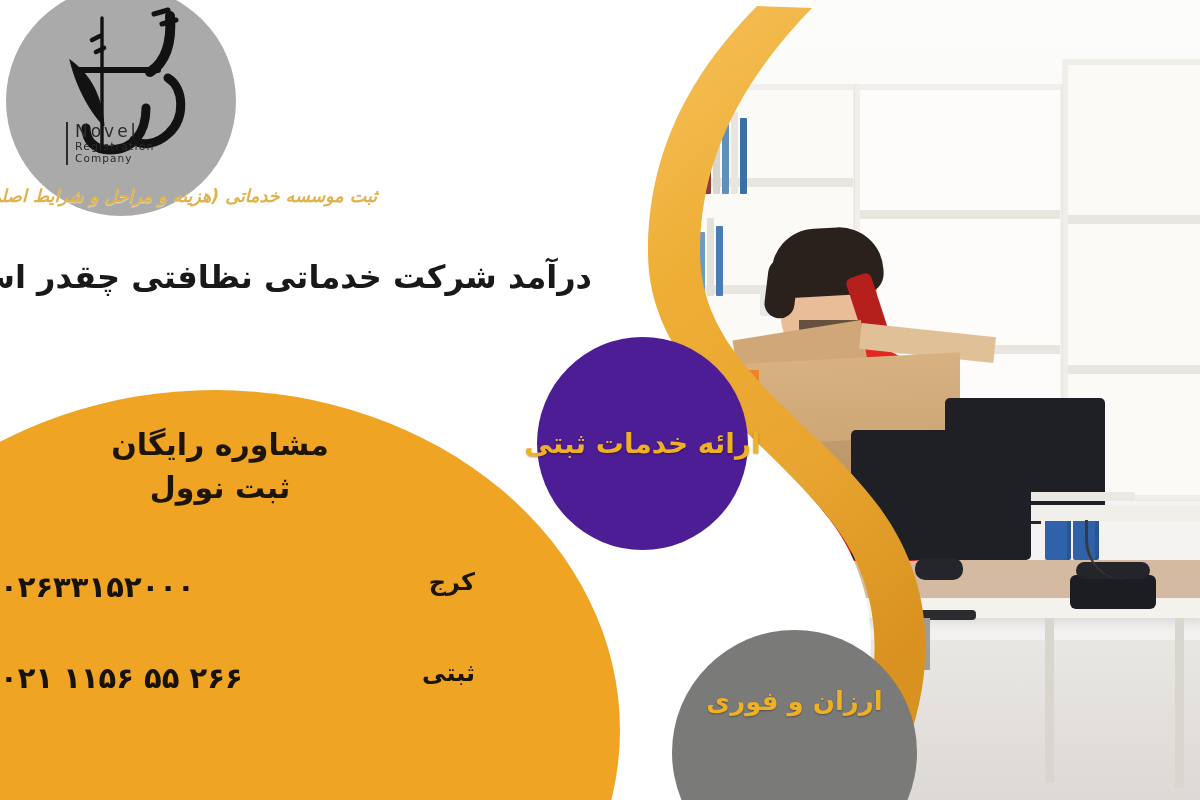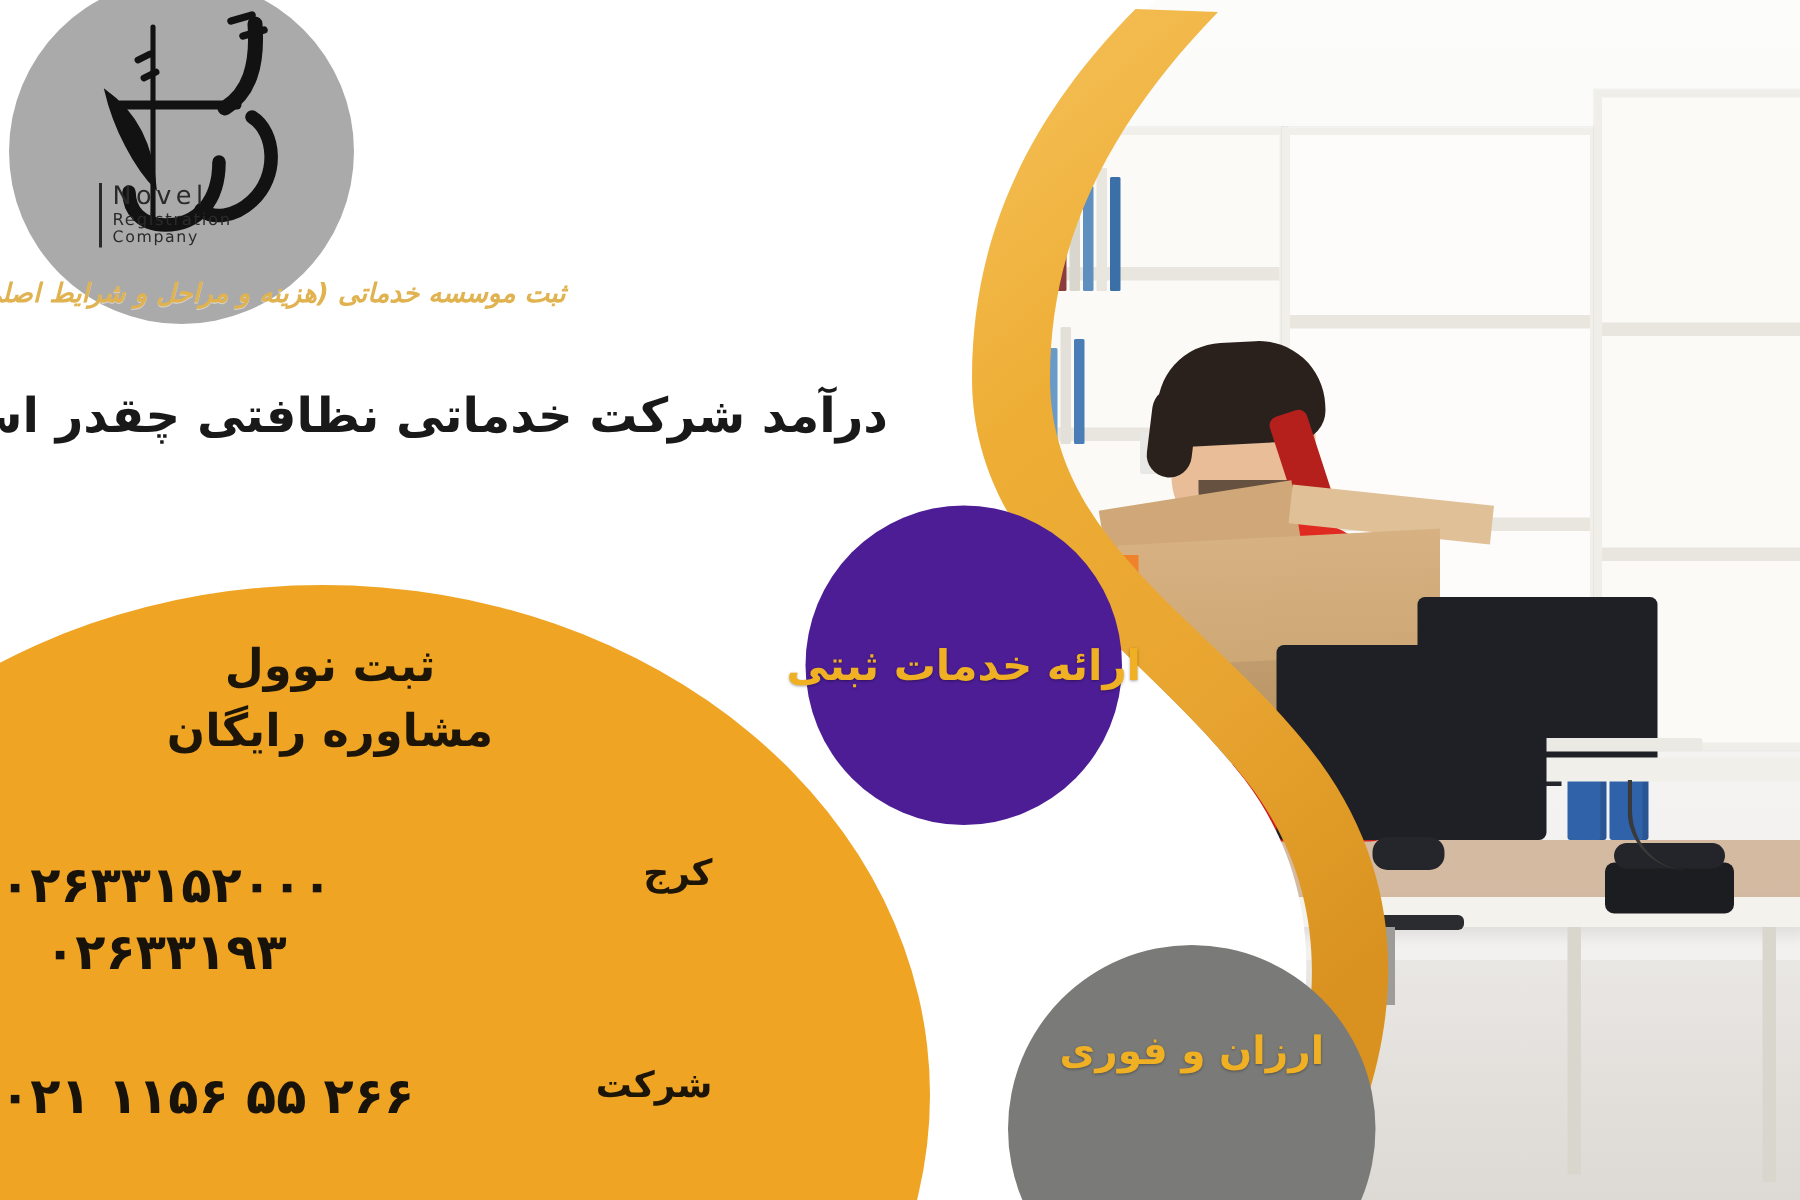--- a/index.html
+++ b/index.html
@@ -162,21 +162,21 @@
     font-size:30px;font-weight:700;line-height:1.42;
   }
   .contacts{position:absolute;left:0px;top:568px;width:500px;direction:rtl;}
   .crow{position:relative;height:auto;margin-bottom:6px;}
   .city{
     position:absolute;right:25px;top:0;
     font-size:24px;font-weight:600;color:#1d1608;
   }
   .nums{margin-right:0;padding-right:120px;text-align:left;}
   .num{
-    font-size:33px;font-weight:600;color:#17120a;
+    font-size:29px;font-weight:600;color:#17120a;
     letter-spacing:2px;direction:ltr;unicode-bidi:isolate;
     line-height:1.35;white-space:nowrap;
   }
   .num.n2{padding-left:30px;}
   .crow.tehran{margin-top:52px;}
   .crow.tehran .num{letter-spacing:3px;}
 
   
   .circ{
     position:absolute;border-radius:50%;
@@ -332,34 +332,33 @@
       <div class="l1">Novel</div>
       <div class="l2">Registration</div>
       <div class="l3">Company</div>
     </div>
   </div>
 
   <div class="kicker">ثبت موسسه خدماتی (هزینه و مراحل و شرایط اصلی) ۱۴۰۳</div>
   <div class="headline">درآمد شرکت خدماتی نظافتی چقدر است؟</div>
 
   <div class="promo">
+    <div>مشاوره رایگان</div>
     <div>ثبت نوول</div>
-    <div>مشاوره رایگان</div>
   </div>
 
   <div class="contacts">
     <div class="crow">
       <div class="city">کرج</div>
       <div class="nums">
         <div class="num n1">۰۲۶۳۳۱۵۲۰۰۰</div>
-        <div class="num n2">۰۲۶۳۳۱۹۳</div>
       </div>
     </div>
     <div class="crow tehran">
-      <div class="city">شرکت</div>
+      <div class="city">ثبتی</div>
       <div class="nums">
         <div class="num">۰۲۱ ۱۱۵۶ ۵۵ ۲۶۶</div>
       </div>
     </div>
   </div>
 
   <div class="circ circ-services">
     <span>ارائه خدمات ثبتی</span>
   </div>
   <div class="circ circ-cheap">

